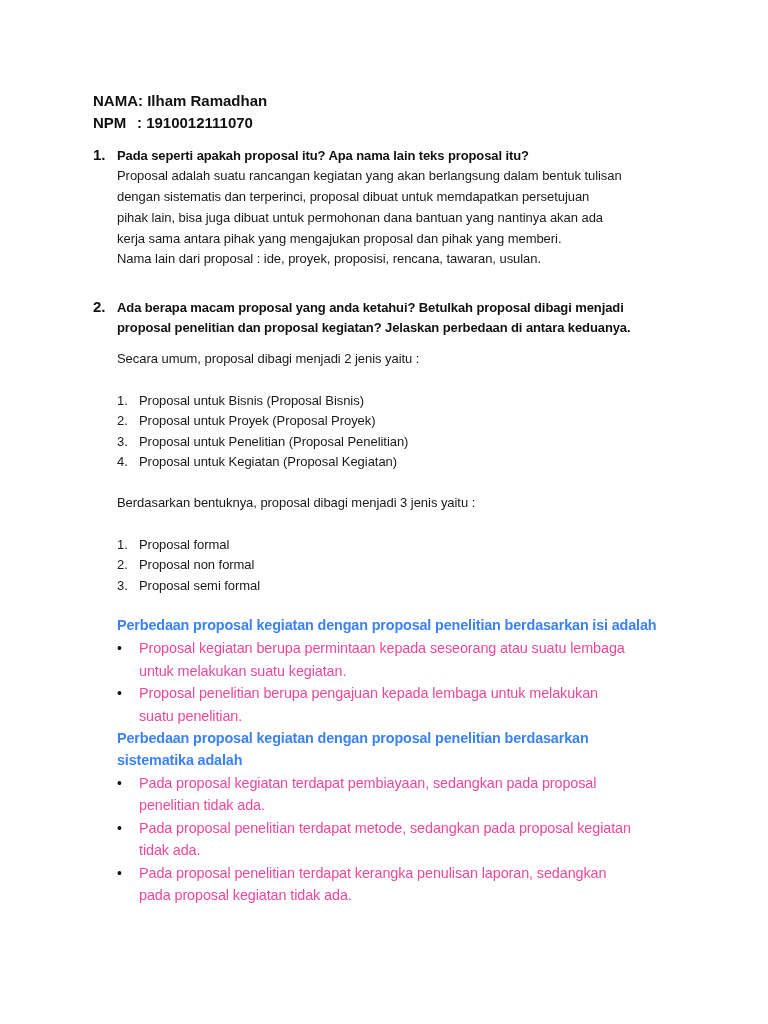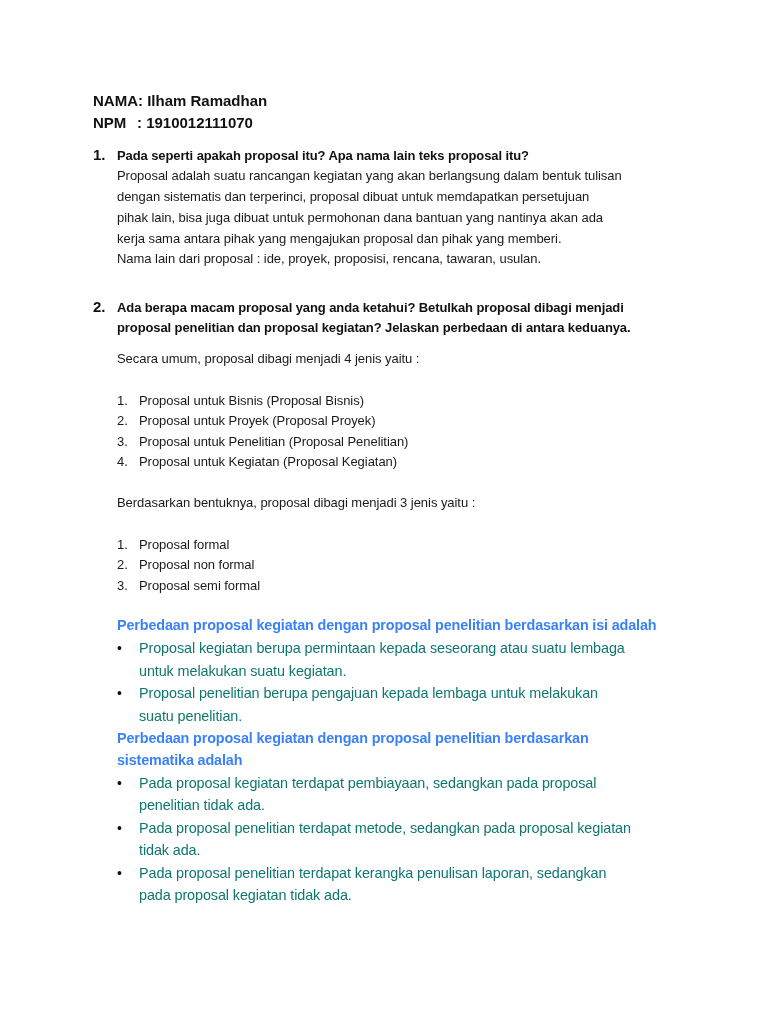--- a/index.html
+++ b/index.html
@@ -10,21 +10,21 @@
     font-family: "Liberation Sans", "DejaVu Sans", sans-serif;
     position: relative;
     overflow: hidden;
   }
   .page { position: absolute; left: 0; top: 4px; width: 698px; height: 1024px; border-radius: 20px; }
   .abs { position: absolute; white-space: nowrap; }
   .hdr { font-size: 15px; font-weight: bold; letter-spacing: 0px; }
   .qnum { font-size: 15px; font-weight: bold; }
   .qtext { font-size: 13px; font-weight: bold; letter-spacing: -0.1px; }
   .body { font-size: 13px; letter-spacing: -0.05px; color: #1a1a1a; }
-  .big { font-size: 14.4px; letter-spacing: -0.1px; color: #0f766e; }
+  .big { font-size: 14.4px; letter-spacing: -0.1px; color: #ec4899; }
   .bigb { font-size: 14.4px; font-weight: bold; letter-spacing: -0.15px; color: #3b82f6; }
   .bullet { font-size: 14px; }
 </style>
 </head>
 <body>
 
 <div class="page">
 
   <div class="abs hdr" style="left:93px; top:88px;">NAMA: Ilham Ramadhan</div>
   <div class="abs hdr" style="left:93px; top:110px;">NPM</div>
@@ -35,21 +35,21 @@
   <div class="abs body" style="left:117px; top:164px;">Proposal adalah suatu rancangan kegiatan yang akan berlangsung dalam bentuk tulisan</div>
   <div class="abs body" style="left:117px; top:185px;">dengan sistematis dan terperinci, proposal dibuat untuk memdapatkan persetujuan</div>
   <div class="abs body" style="left:117px; top:206px;">pihak lain, bisa juga dibuat untuk permohonan dana bantuan yang nantinya akan ada</div>
   <div class="abs body" style="left:117px; top:247px;">Nama lain dari proposal : ide, proyek, proposisi, rencana, tawaran, usulan.</div>
   <div class="abs body" style="left:117px; top:227px;">kerja sama antara pihak yang mengajukan proposal dan pihak yang memberi.</div>
 
   <div class="abs qnum" style="left:93px; top:294px;">2.</div>
   <div class="abs qtext" style="left:117px; top:296px;">Ada berapa macam proposal yang anda ketahui? Betulkah proposal dibagi menjadi</div>
   <div class="abs qtext" style="left:117px; top:316px;">proposal penelitian dan proposal kegiatan? Jelaskan perbedaan di antara keduanya.</div>
 
-  <div class="abs body" style="left:117px; top:347px;">Secara umum, proposal dibagi menjadi 4 jenis yaitu :</div>
+  <div class="abs body" style="left:117px; top:347px;">Secara umum, proposal dibagi menjadi 2 jenis yaitu :</div>
 
   <div>
     <div class="abs body" style="left:117px; top:389px;">1.</div>
     <div class="abs body" style="left:139px; top:389px;">Proposal untuk Bisnis (Proposal Bisnis)</div>
     <div class="abs body" style="left:117px; top:409px;">2.</div>
     <div class="abs body" style="left:139px; top:409px;">Proposal untuk Proyek (Proposal Proyek)</div>
     <div class="abs body" style="left:117px; top:430px;">3.</div>
     <div class="abs body" style="left:139px; top:430px;">Proposal untuk Penelitian (Proposal Penelitian)</div>
     <div class="abs body" style="left:117px; top:450px;">4.</div>
     <div class="abs body" style="left:139px; top:450px;">Proposal untuk Kegiatan (Proposal Kegiatan)</div>

